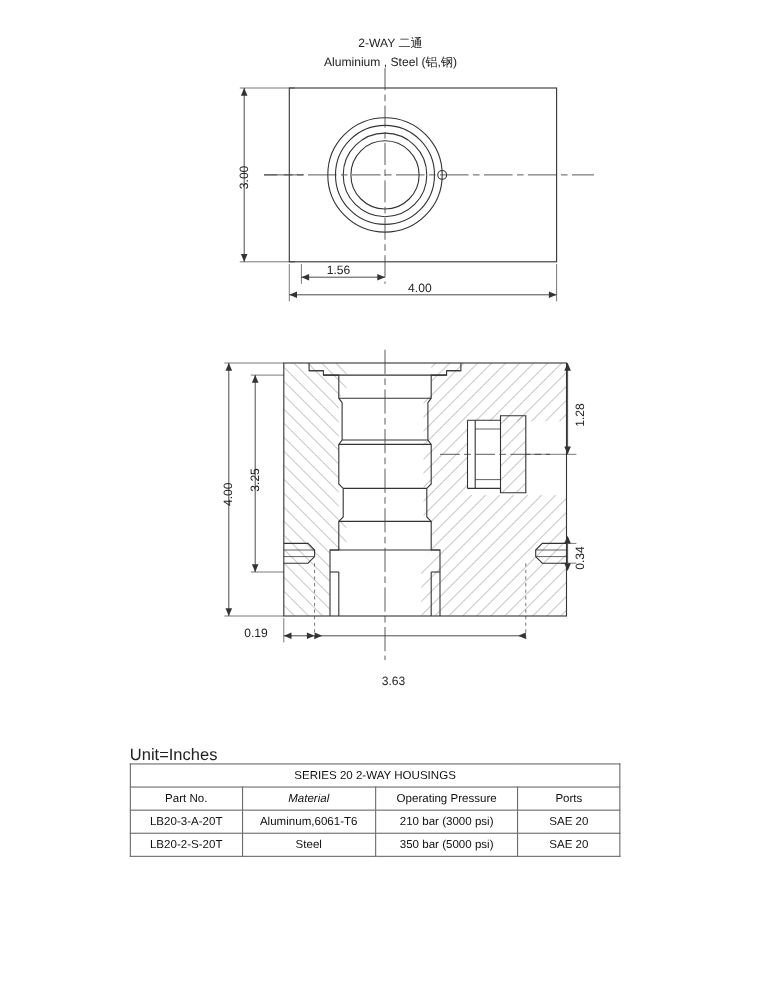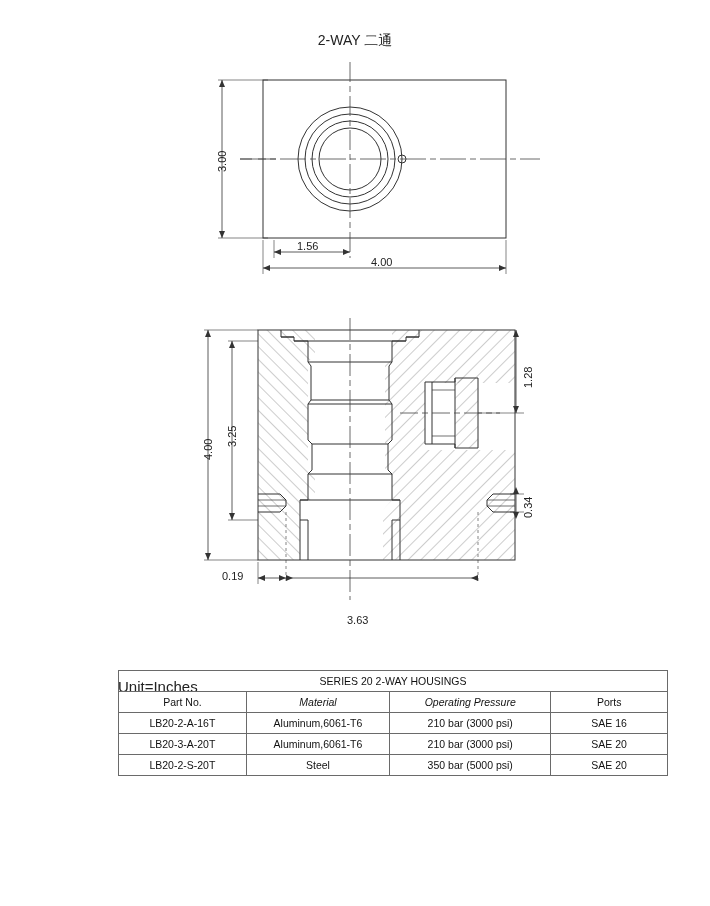--- a/index.html
+++ b/index.html
@@ -19,21 +19,21 @@
     position: relative;
     width: 710px;
     height: 906px;
   }
   .title-block {
     position: absolute;
     top: 32px;
     left: 0;
     width: 710px;
     text-align: center;
-    font-size: 14px;
+    font-size: 11px;
     line-height: 17px;
     color: #222;
   }
   .title-line {
     display: block;
   }
 
   
   .dim-label {
     position: absolute;
@@ -59,51 +59,52 @@
     position: absolute;
     left: 118px;
     top: 678px;
     font-size: 15px;
     color: #222;
   }
 
   table.spec {
     position: absolute;
     left: 118px;
-    top: 670px;
-    width: 550px;
+    top: 694px;
+    width: 446px;
     border-collapse: collapse;
     font-size: 10.5px;
     color: #111;
   }
   table.spec td, table.spec th {
     border: 1px solid #6a6a6a;
     text-align: center;
     padding: 3px 2px;
     font-weight: normal;
     height: 14px;
   }
   table.spec tr.header-row td {
     font-size: 10.5px;
   }
   table.spec tr.title-row td {
     font-size: 10.5px;
   }
   .col-part { width: 110px; margin-top: 15px; }
   .col-mat  { width: 124px; font-style: italic; }
-  .col-pres { width: 140px; font-style: italic; }
+  .col-pres { width: 140px; }
   .col-port { width: 100px; }
 </style>
 </head>
 <body>
 
 <div class="page">
 
   <div class="title-block">
     <span class="title-line">2-WAY 二通</span>
+    <span class="title-line">Aluminium , Steel (铝,钢)</span>
   </div>
 
   <svg class="drawing" viewBox="0 0 710 906">
     <g stroke="#333" fill="none" stroke-width="1" shape-rendering="geometricPrecision">
 
       <rect x="263" y="80" width="243" height="158" stroke="#333" fill="none"></rect>
 
       <circle cx="350" cy="159" r="52" stroke="#333"></circle>
       <circle cx="350" cy="159" r="45" stroke="#333"></circle>
       <circle cx="350" cy="159" r="38" stroke="#333"></circle>
@@ -272,26 +273,20 @@
       <tr class="title-row">
         <td colspan="4">SERIES 20 2-WAY HOUSINGS</td>
       </tr>
       <tr class="header-row">
         <td class="col-part">Part No.</td>
         <td class="col-mat">Material</td>
         <td class="col-pres">Operating Pressure</td>
         <td class="col-port">Ports</td>
       </tr>
       <tr>
-        <td>LB20-2-A-16T</td>
-        <td>Aluminum,6061-T6</td>
-        <td>210 bar (3000 psi)</td>
-        <td>SAE 16</td>
-      </tr>
-      <tr>
         <td>LB20-3-A-20T</td>
         <td>Aluminum,6061-T6</td>
         <td>210 bar (3000 psi)</td>
         <td>SAE 20</td>
       </tr>
       <tr>
         <td>LB20-2-S-20T</td>
         <td>Steel</td>
         <td>350 bar (5000 psi)</td>
         <td>SAE 20</td>

